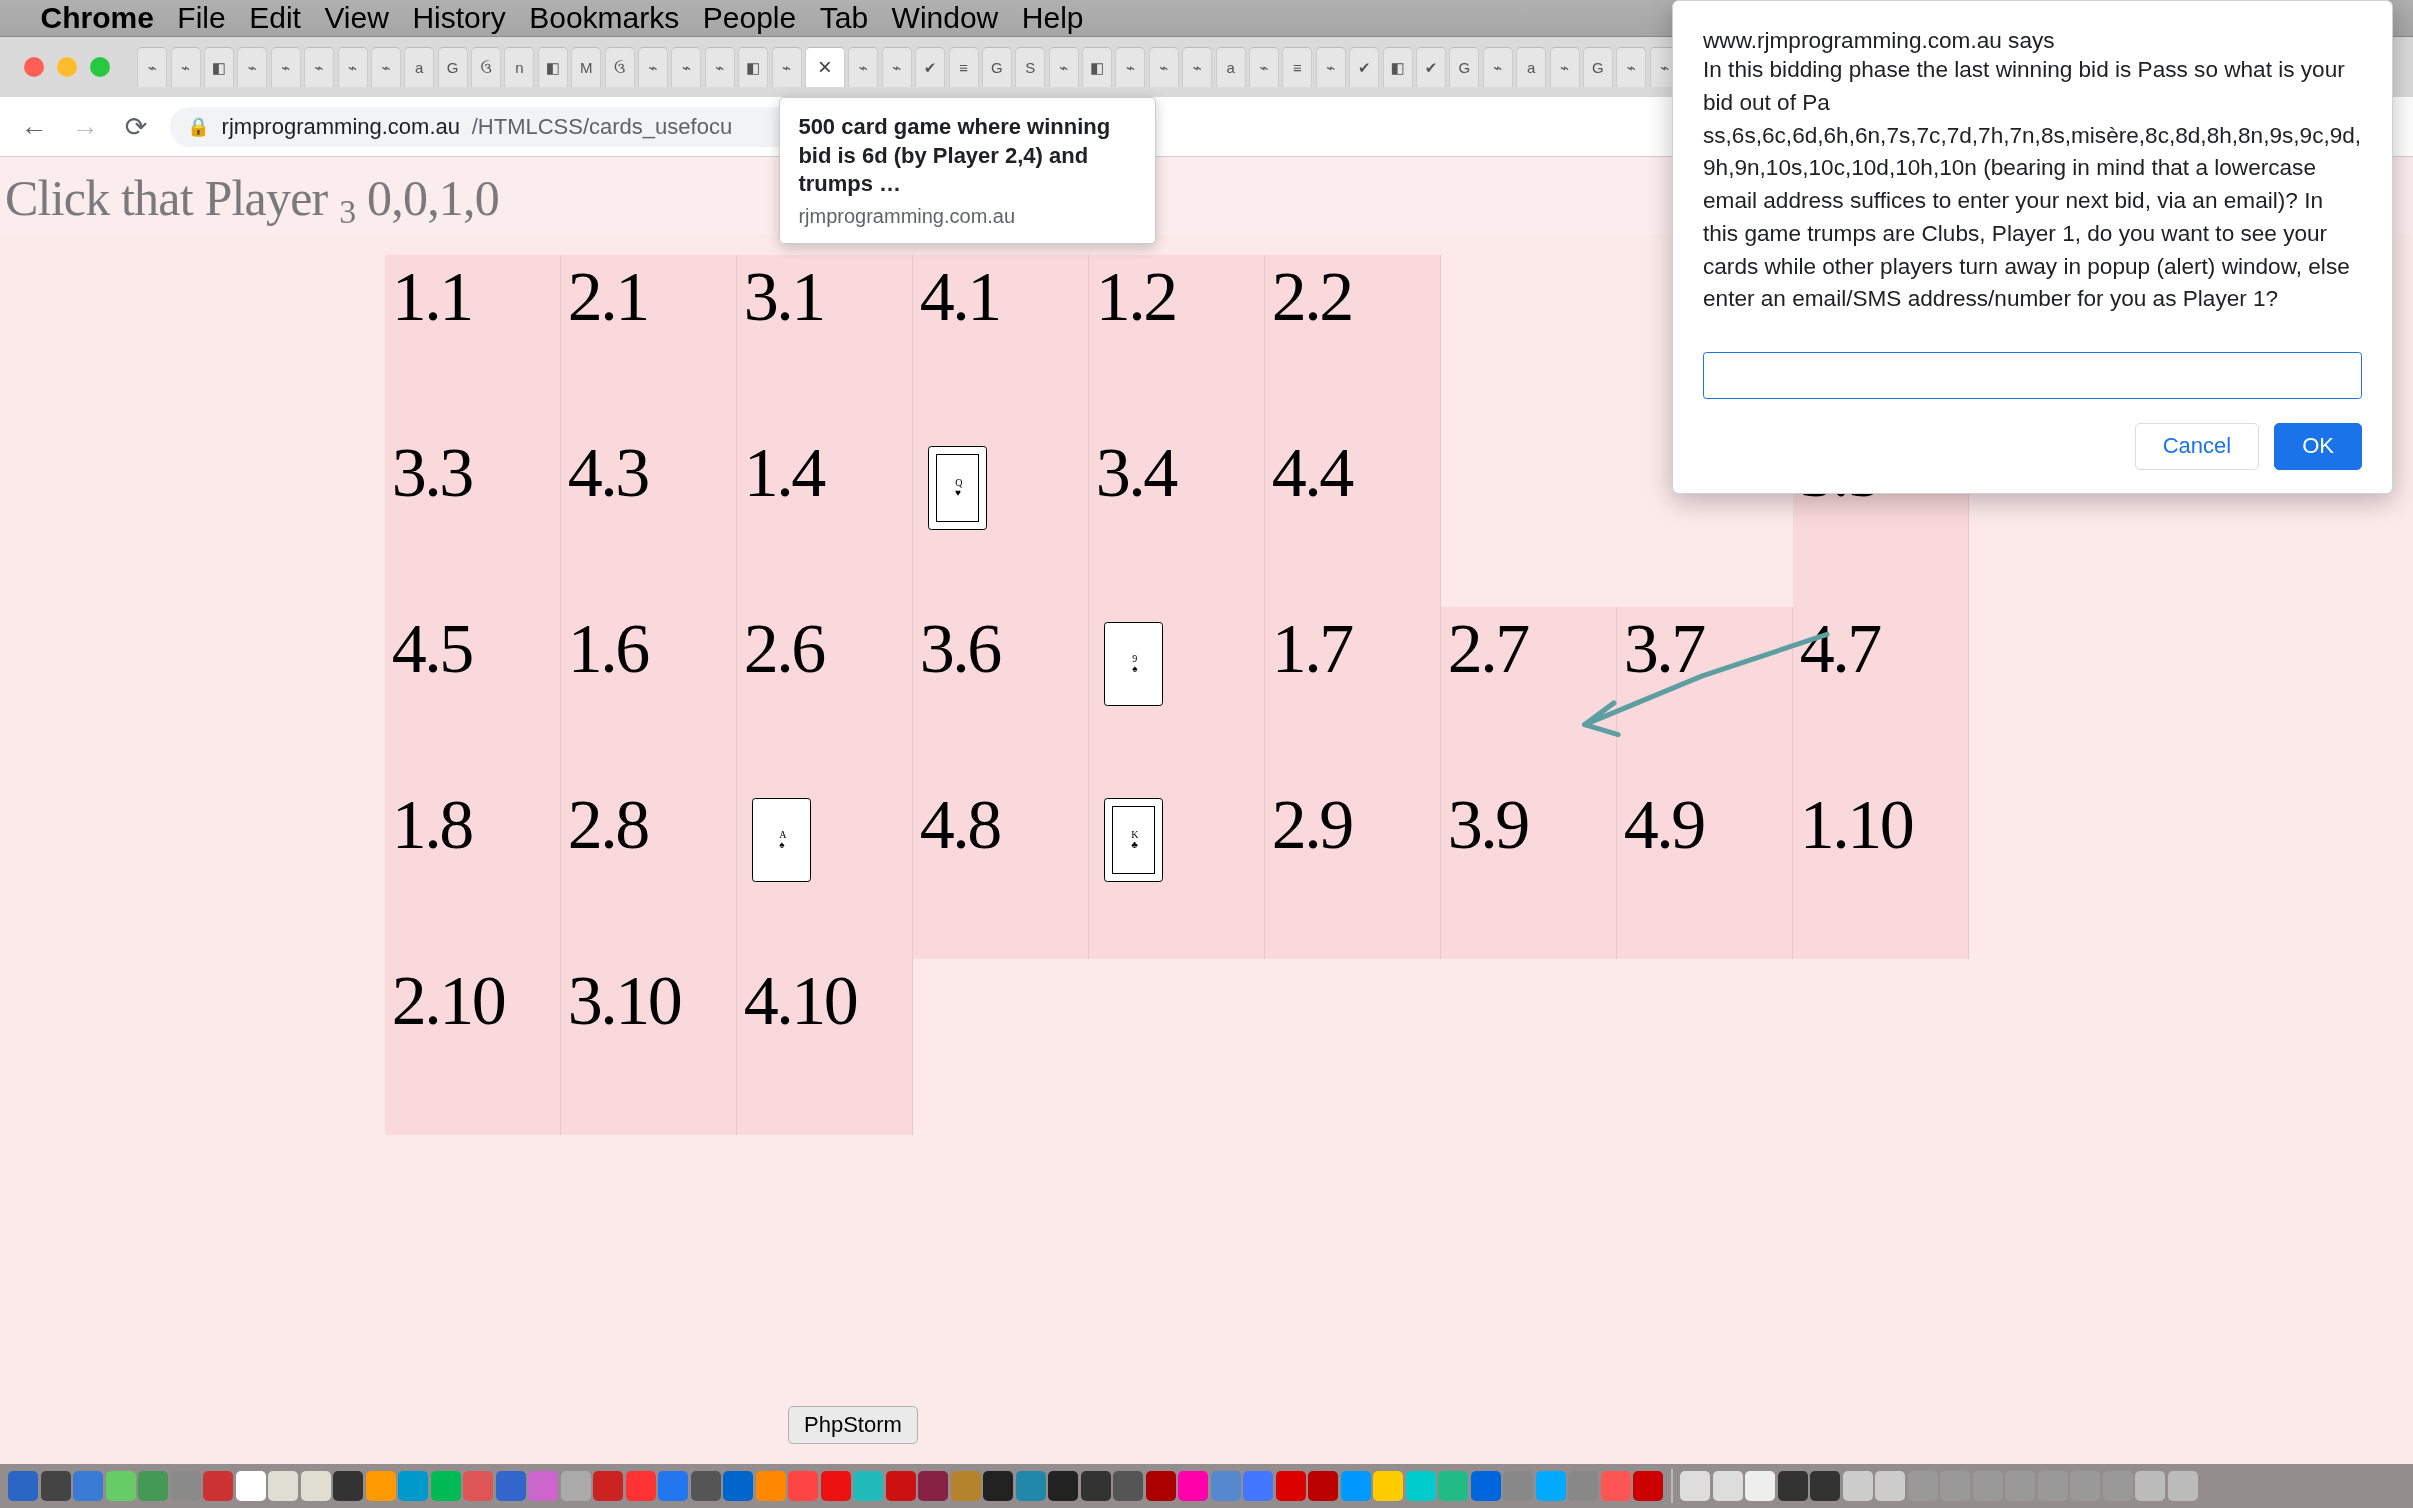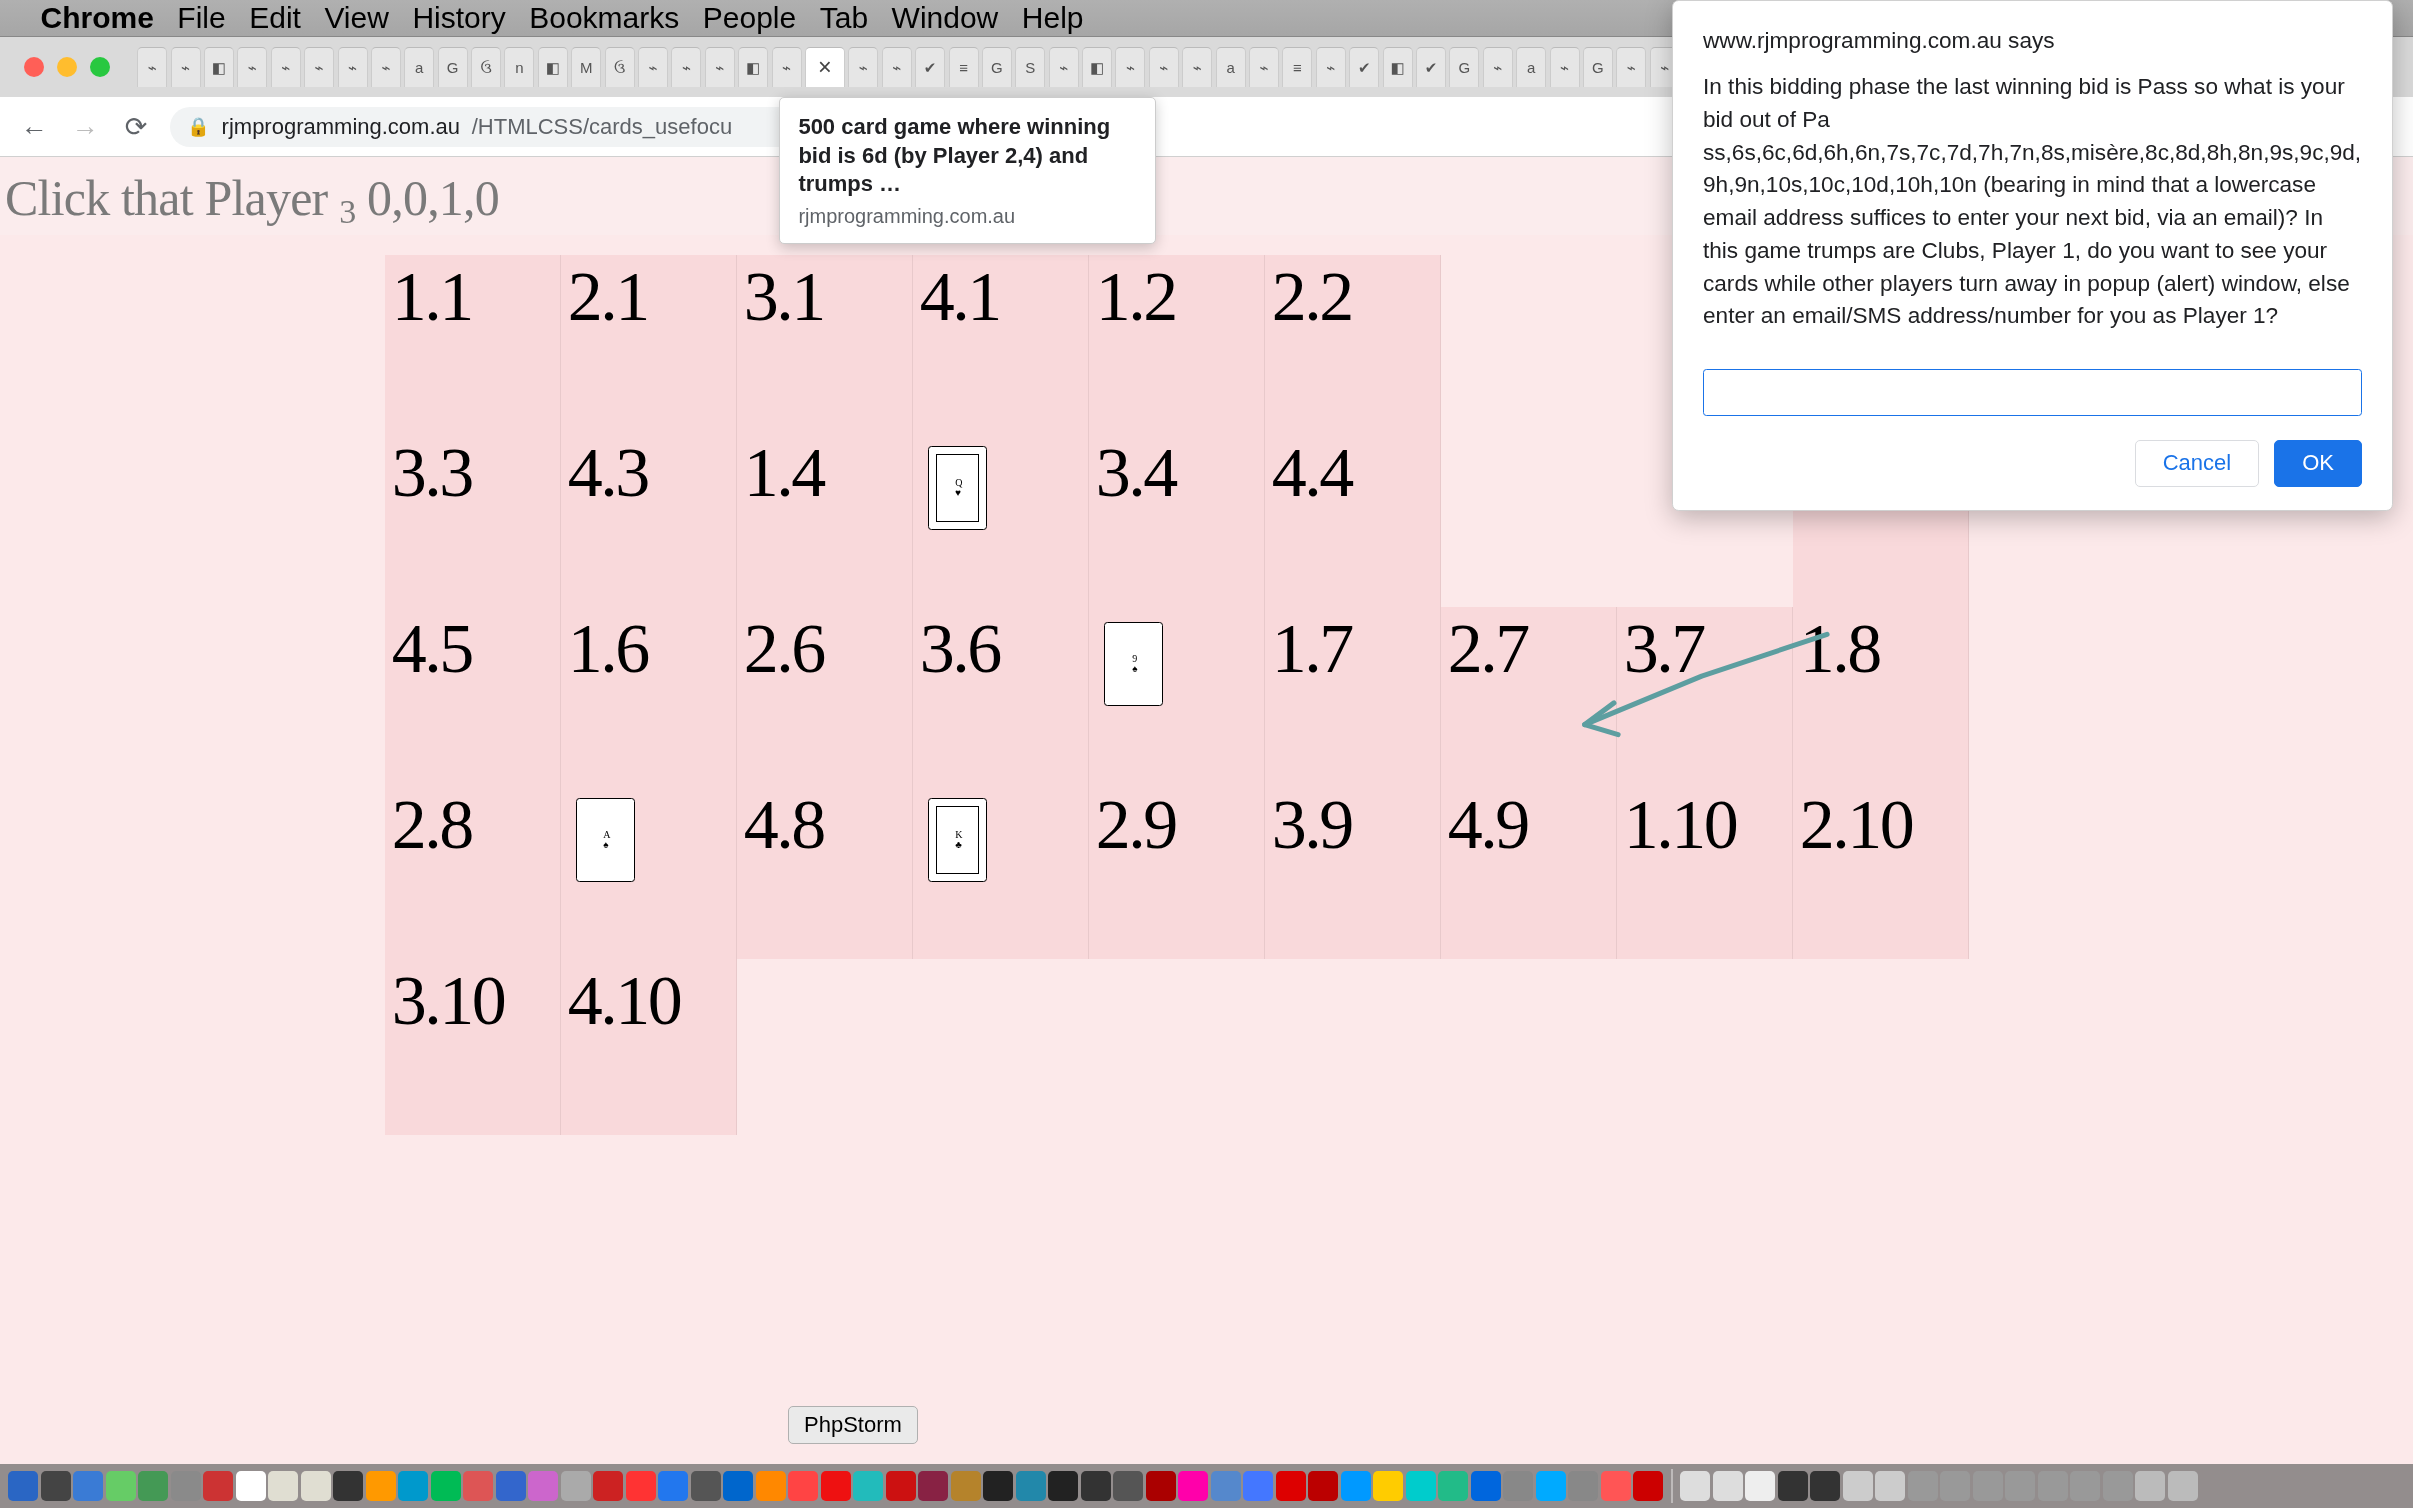--- a/index.html
+++ b/index.html
@@ -202,21 +202,21 @@
     width: 721px;
     background:#fff;
     border:0.8px solid #d0d0d0;
     border-radius: 6.7px;
     box-shadow: 0 6.7px 27px rgba(0,0,0,0.25);
     padding: 27px 30px 23.5px;
     z-index: 100;
     font-size: 22.6px;
     color:#202124;
   }
-  .dialog .origin { font-weight:400; margin-bottom: 17px; }
+  .dialog .origin { font-weight:400; }
   .dialog .msg { line-height:1.45; margin-bottom: 36px; word-wrap:break-word;}
   .dialog input[type=text]{
     width:100%;
     height:47px;
     border:1.7px solid #1a73e8;
     border-radius:3.4px;
     padding:0 10px;
     font-size:22px;
     outline:none;
   }
@@ -452,20 +452,23 @@
           </div>
         </div>
         <div class="cell">
           <span class="lbl">1.7</span>
         </div>
         <div class="cell">
           <span class="lbl">2.7</span>
         </div>
         <div class="cell">
           <span class="lbl">3.7</span>
+        </div>
+        <div class="cell">
+          <span class="lbl">4.7</span>
         </div>
         <div class="cell">
           <span class="lbl">1.8</span>
         </div>
         <div class="cell">
           <span class="lbl">2.8</span>
         </div>
         <div class="cell">
           <div class="card">
             <div class="pip">A<br>♠</div>

